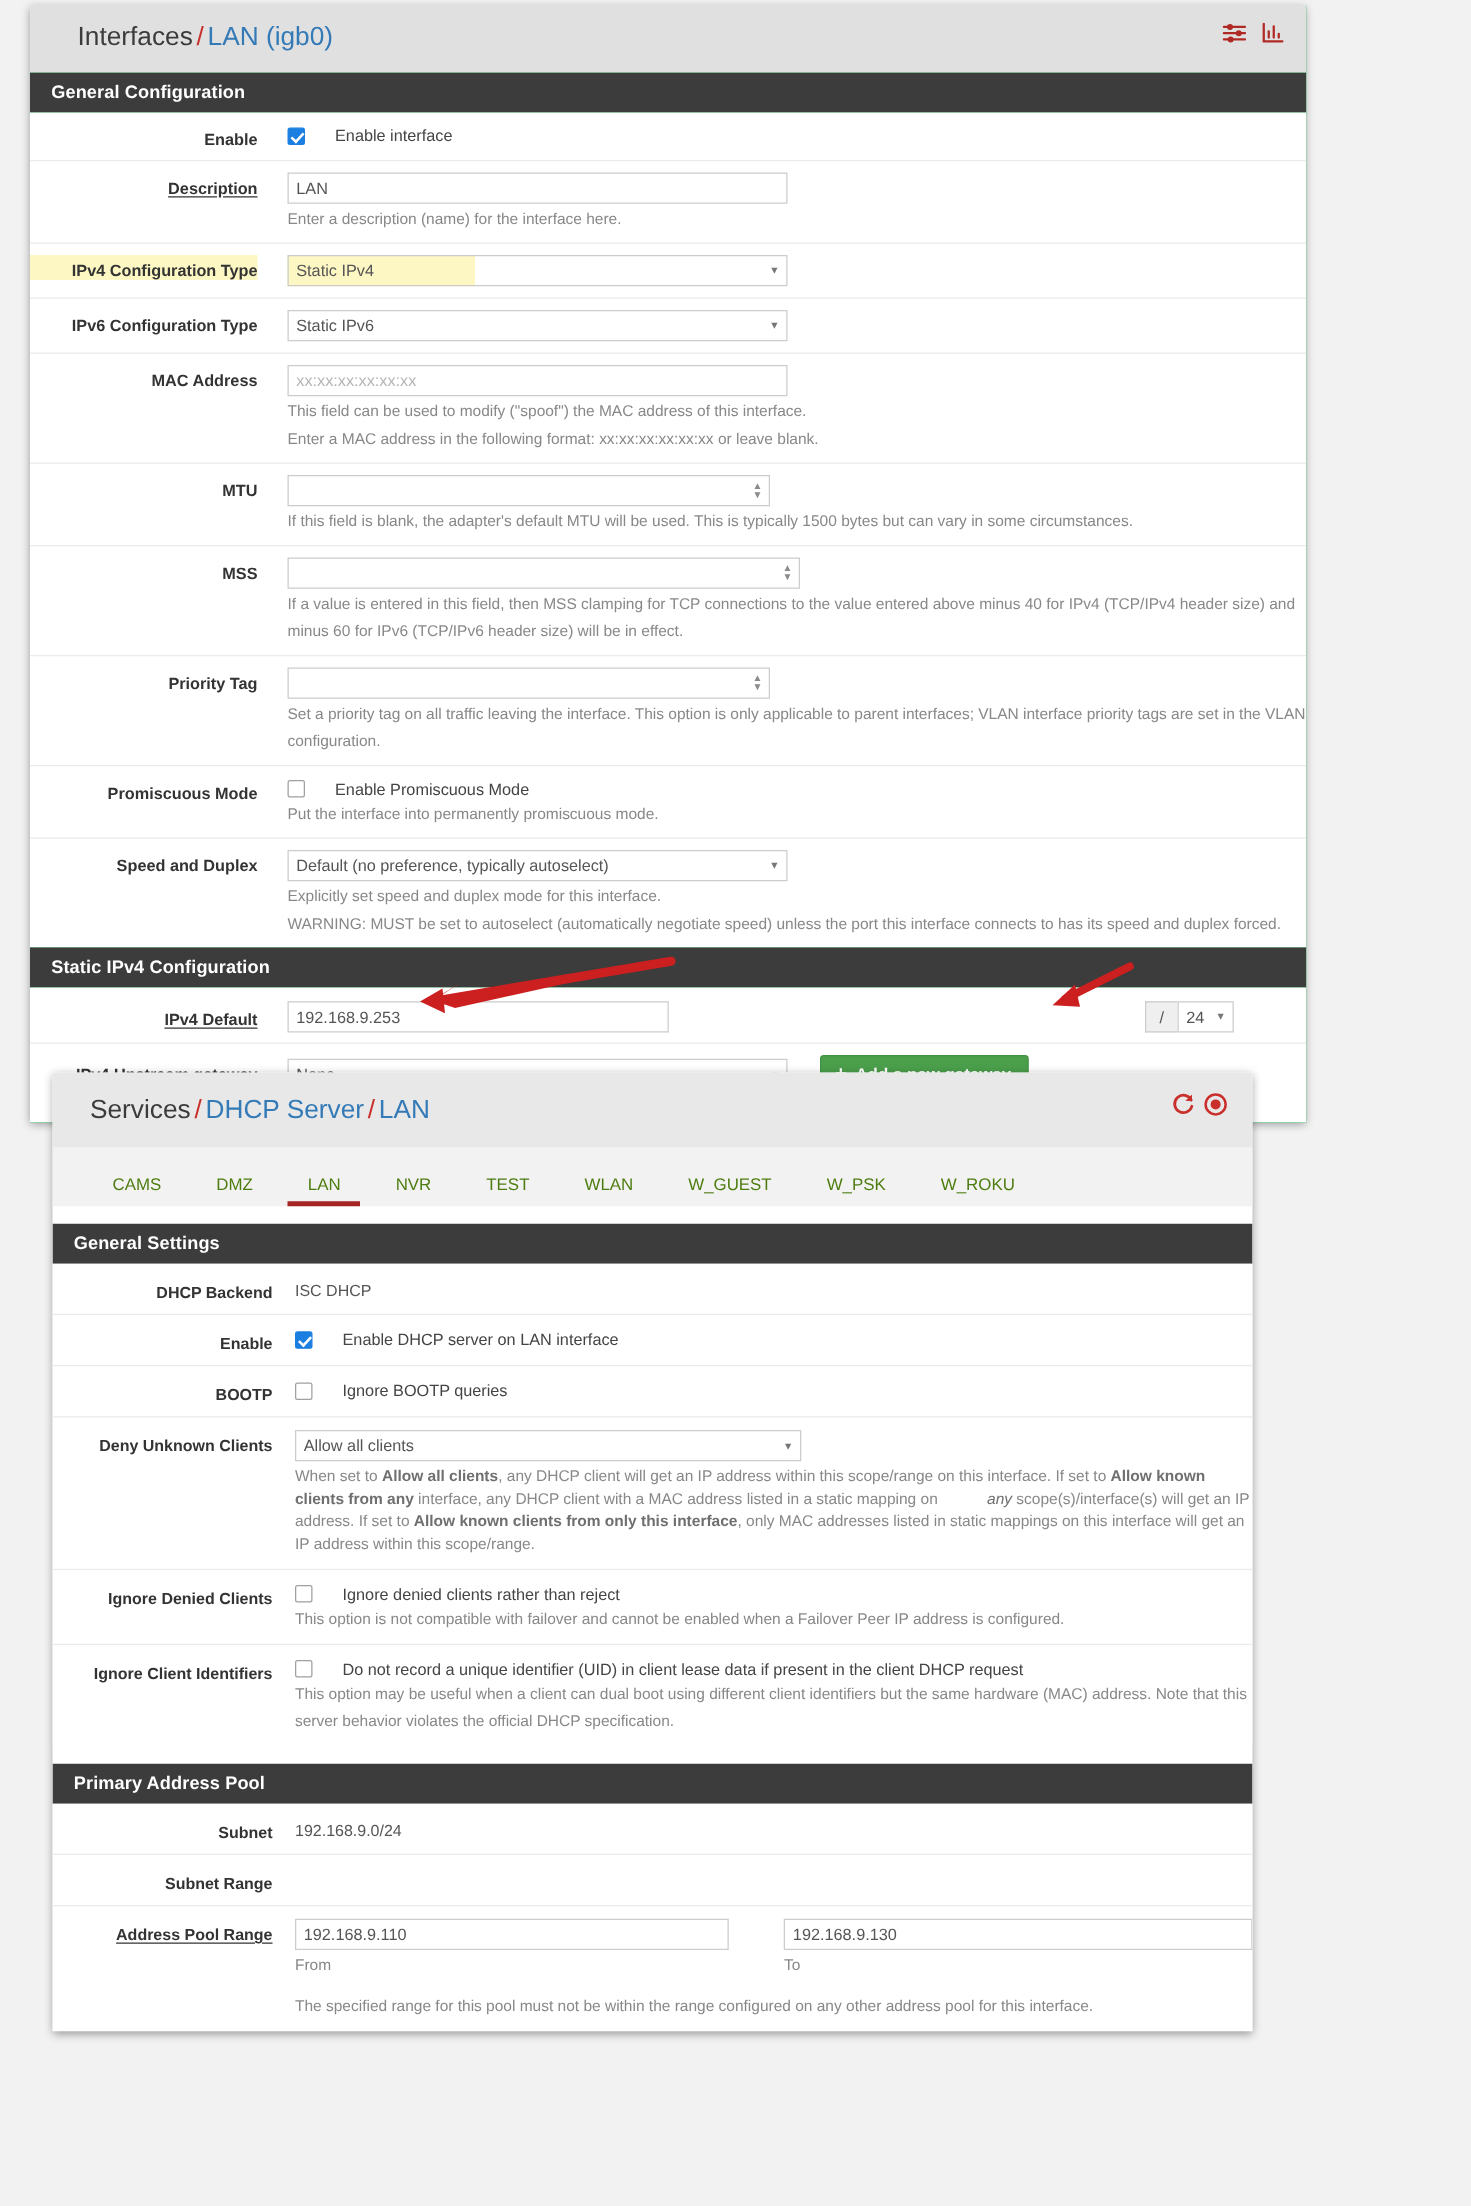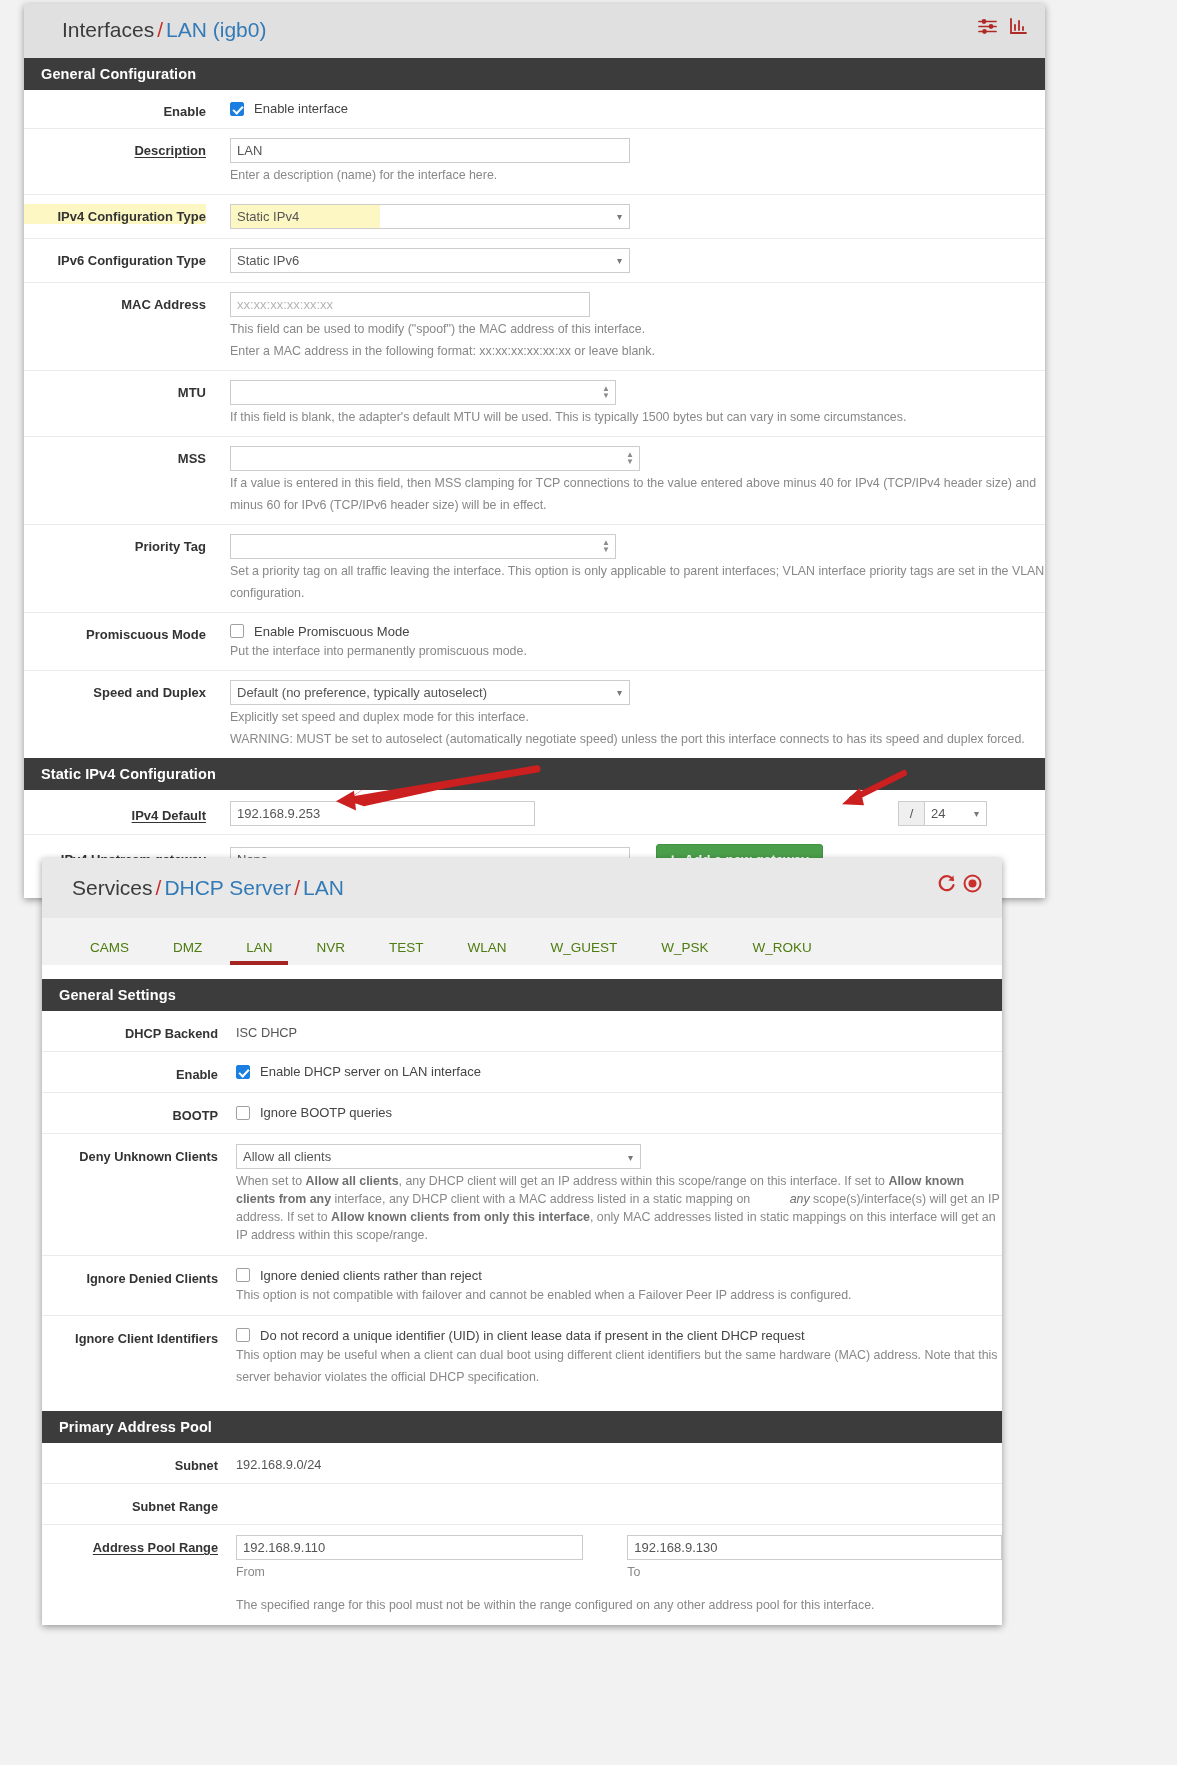--- a/index.html
+++ b/index.html
@@ -115,21 +115,21 @@
     right: 6px; top: 50%;
     transform: translateY(-50%);
     pointer-events: none;
     color: #8a8a8a;
     font-size: 8px;
     line-height: 7px;
     text-align: center;
   }
   .hlfield { background: #fdf7c3; display: inline-block; }
 
-  .cbrow { display: flex; align-items: center; gap: 10px; padding-top: 2px; }
+  .cbrow { display: flex; align-items: center; gap: 24px; padding-top: 2px; }
   .cbox {
     width: 14px; height: 14px;
     border: 1px solid #a0a0a0;
     background: #fff;
     border-radius: 2px;
     display: inline-block;
     flex: 0 0 14px;
   }
   .cbox.checked {
     background: #1a7fe0;
@@ -308,21 +308,21 @@
             <option>Static IPv6</option>
           </select>
           <span class="caret">▾</span>
         </span>
       </div>
     </div>
 
     <div class="frow">
       <div class="flabel">MAC Address</div>
       <div class="fctrl">
-        <input type="text" class="inp" style="width: 360px;" placeholder="xx:xx:xx:xx:xx:xx">
+        <input type="text" class="inp" style="width: 400px;" placeholder="xx:xx:xx:xx:xx:xx">
         <div class="help">This field can be used to modify ("spoof") the MAC address of this interface.</div>
         <div class="help">Enter a MAC address in the following format: xx:xx:xx:xx:xx:xx or leave blank.</div>
       </div>
     </div>
 
     <div class="frow">
       <div class="flabel">MTU</div>
       <div class="fctrl">
         <span class="numwrap">
           <input type="text" class="numbox" style="width: 386px;">
@@ -386,21 +386,21 @@
   <div class="panel-body">
 
     <div class="ipv4row">
       <div class="flabel"><u>IPv4 Default</u></div>
       <div style="padding-left:24px">
         <input type="text" class="inp" style="width: 305px;" value="192.168.9.253">
       </div>
       <div class="ipv4right">
         <span class="slashbox">/</span>
         <span class="selwrap">
-          <select class="selbox" style="width:63px">
+          <select class="selbox" style="width:45px">
             <option>24</option>
           </select>
           <span class="caret">▾</span>
         </span>
       </div>
     </div>
 
     <div class="frow" style="border-bottom:none;padding-bottom:22px;align-items:center">
       <div class="flabel" style="padding-top:0">IPv4 Upstream gateway</div>
       <div class="fctrl" style="display:flex;align-items:center;gap:26px">

